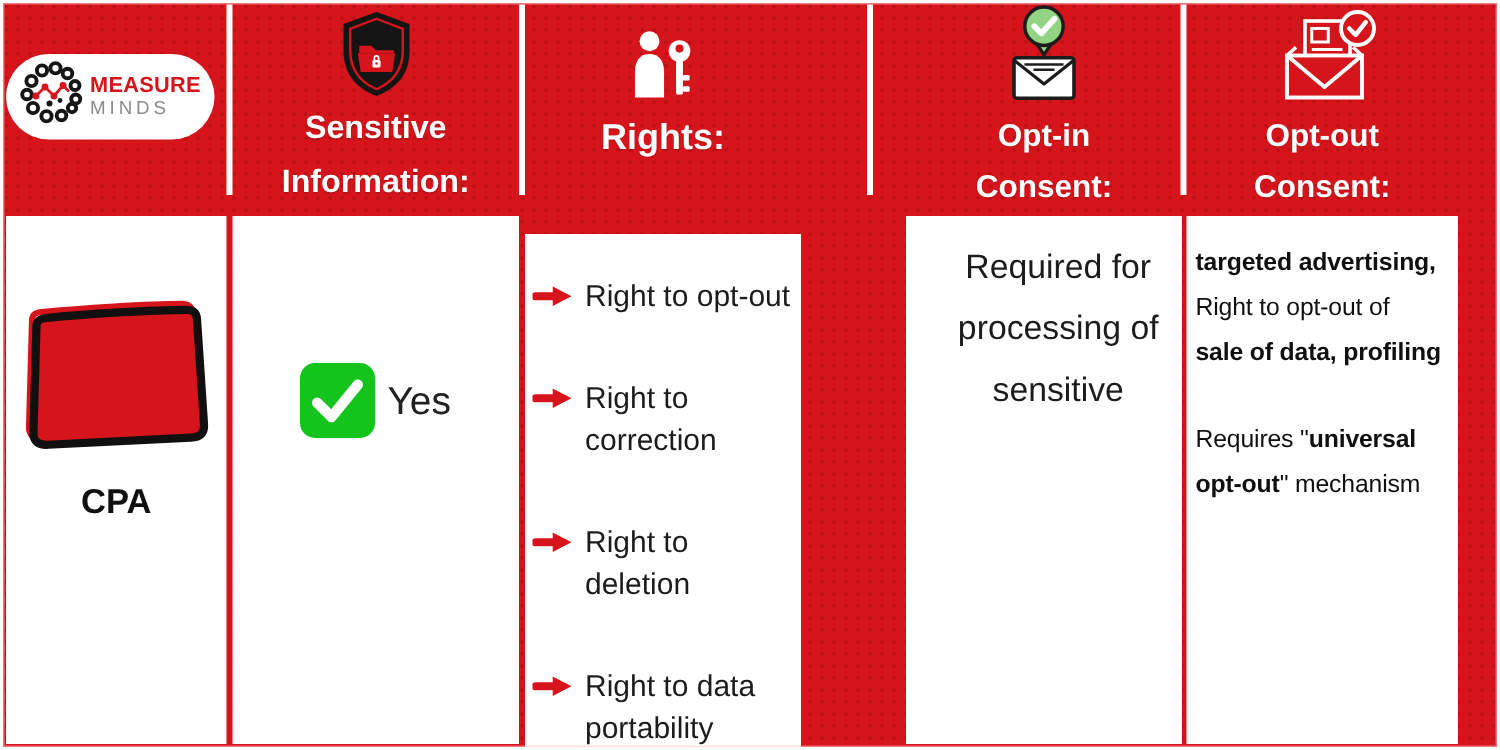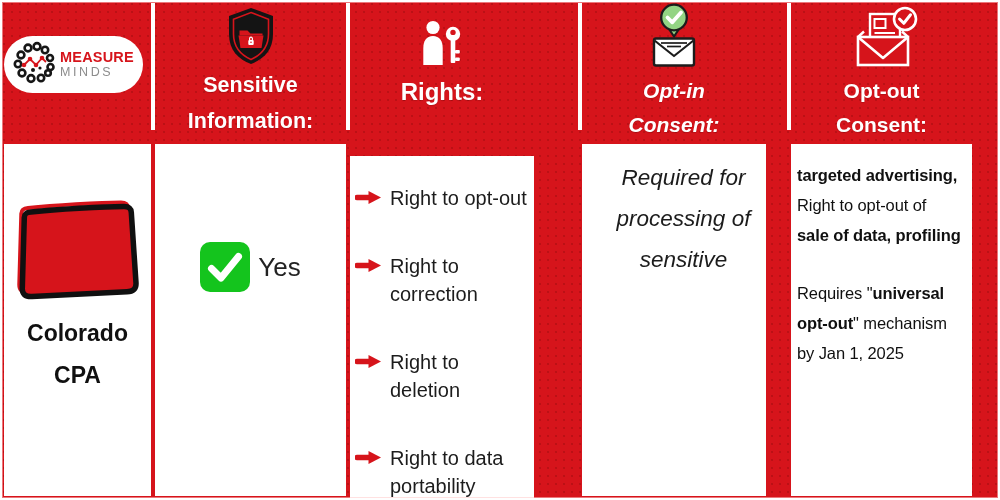--- a/index.html
+++ b/index.html
@@ -27,21 +27,21 @@
   .hcell { position: absolute; top: 2px; height: 140px; display: flex; flex-direction: column; color: #fff; }
   .hcell .title { font-weight: bold; text-align: center; text-shadow: 0 1px 1px rgba(0,0,0,.15); }
 
   
   .cell { position: absolute; top: 144px; height: 352px; background: #ffffff; }
 
   
   .c1 { left: 4px;   width: 147px; }
   .c2 { left: 155px; width: 191px; }
   .c3 { left: 350px; width: 184px; }
-  .c4 { left: 582px; width: 184px; font-style: italic; }
+  .c4 { left: 604px; width: 184px; }
   .c5 { left: 791px; width: 181px; }
 
   
   .logo-pill {
     margin-top: 34px;
     width: 139px; height: 57px;
     background: #fff; border-radius: 29px;
     display: flex; align-items: center; padding: 0 9px 0 7px; gap: 5px;
   }
   .logo-text { display: flex; flex-direction: column; line-height: 1.05; }
@@ -203,21 +203,20 @@
   <div class="hsep" style="left:787px"></div>
 
   <div class="cell c1 cell-state">
     <span>
       <svg width="134" height="104" viewBox="0 0 134 104">
         <path d="M20 14 C45 11.5 92 8.5 113 8.5 C118 8.5 120 10.5 120.3 14.5 L125 85 C125.3 91 122 93.5 116 93.8 L21 98.5 C14 98.8 11 96 11.3 90 L13.3 19.5 C13.5 15.5 15.5 14.4 20 14 Z" transform="translate(-3,-4)" fill="none" stroke="#d6141b" stroke-width="4" stroke-linejoin="round"></path>
         <path d="M20 14 C45 11.5 92 8.5 113 8.5 C118 8.5 120 10.5 120.3 14.5 L125 85 C125.3 91 122 93.5 116 93.8 L21 98.5 C14 98.8 11 96 11.3 90 L13.3 19.5 C13.5 15.5 15.5 14.4 20 14 Z" fill="#d6141b" stroke="#101010" stroke-width="5.5" stroke-linejoin="round"></path>
       </svg>
     </span>
     <div class="state-name">
-      <div>Colorado</div>
       <div>CPA</div>
     </div>
   </div>
 
   <div class="cell c2 cell-yes">
     <span class="check-box">
       <svg width="50" height="50" viewBox="0 0 50 50">
         <path d="M11.5 26.5 L21 36 L38.5 14.5" fill="none" stroke="#ffffff" stroke-width="7" stroke-linecap="round" stroke-linejoin="round"></path>
       </svg>
     </span>
@@ -270,19 +269,16 @@
     </div>
     <div class="oo-line">
       <span class="b">sale of data, profiling</span>
     </div>
     <div class="oo-line oo-gap">
       <span>Requires "</span><span class="b">universal</span>
     </div>
     <div class="oo-line">
       <span class="b">opt-out</span><span>" mechanism</span>
     </div>
-    <div class="oo-line">
-      <span>by Jan 1, 2025</span>
-    </div>
   </div>
 
   <div class="white-frame"></div>
 </div>
 
 </body></html>

